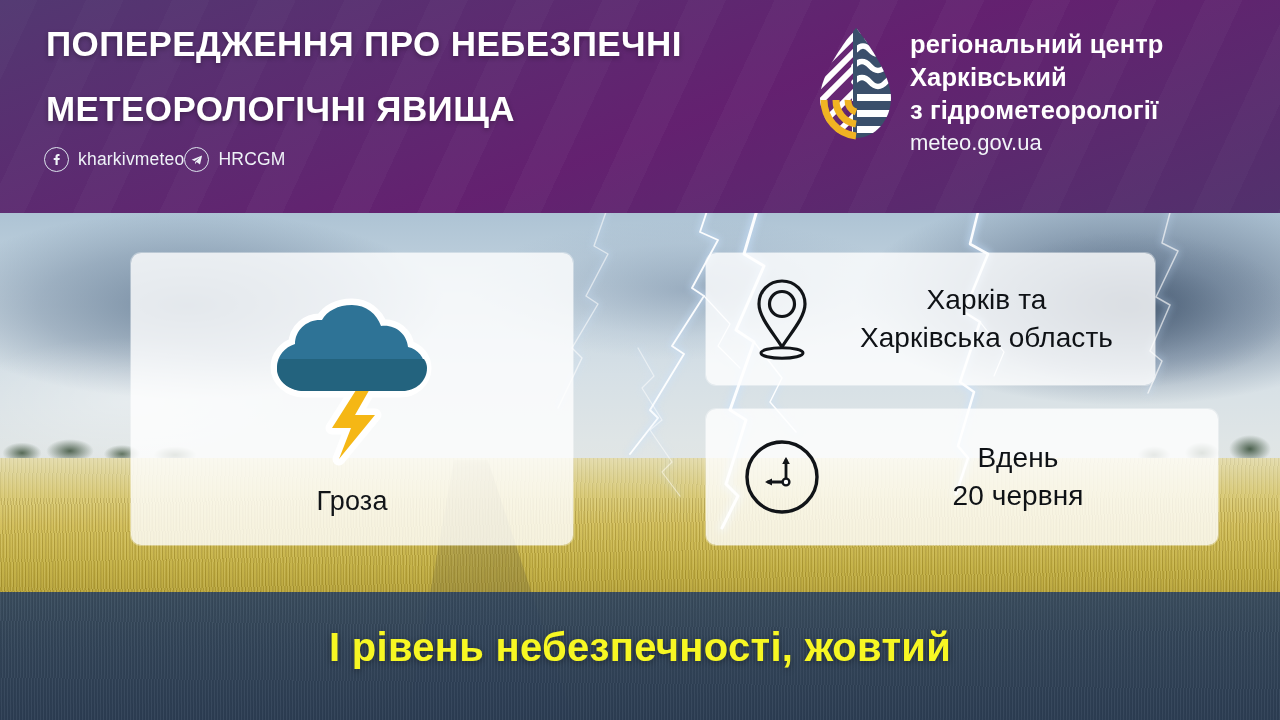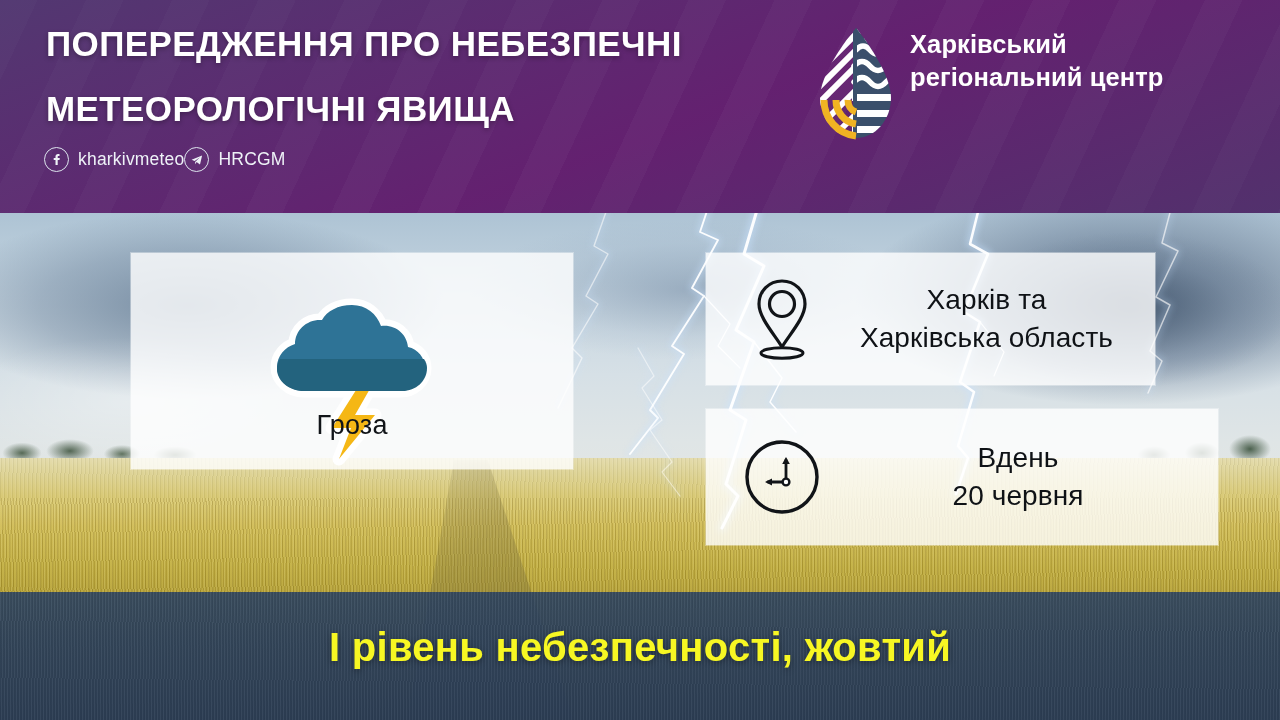--- a/index.html
+++ b/index.html
@@ -196,23 +196,24 @@
     font-weight:normal;
     line-height:1.22;
     margin-top:3px;
   }
 
   
   .card {
     position:absolute;
     background:rgba(255,255,255,.80);
     box-shadow:0 0 0 1px rgba(255,255,255,.35);
+    border-radius:10px;
   }
   #card-event {
-    left:131px; top:253px; width:442px; height:216px;
+    left:131px; top:253px; width:442px; height:292px;
   }
   #card-location {
     left:706px; top:253px; width:449px; height:132px;
   }
   #card-date {
     left:706px; top:409px; width:512px; height:136px;
   }
 
   .event-icon-box {
     position:absolute; left:0; top:28px; width:442px; height:190px;
@@ -402,22 +403,24 @@
           <rect x="41" y="-6" width="4" height="130" fill="#3a4f6b"></rect>
         </g>
 
         <g fill="none" stroke="#f0b323" stroke-linecap="butt">
           <path d="M44 110 A36 36 0 0 1 12 74" stroke-width="7"></path>
           <path d="M44 98 A24 24 0 0 1 24 74" stroke-width="7"></path>
           <path d="M44 86 A12 12 0 0 1 36 74" stroke-width="7"></path>
         </g>
       </svg>
       <div class="logo-text">
+        <span class="logo-line">регіональний центр</span>
         <span class="logo-line">Харківський</span>
-        <span class="logo-line">регіональний центр</span>
+        <span class="logo-line">з гідрометеорології</span>
+        <span class="logo-url">meteo.gov.ua</span>
       </div>
     </div>
   </div>
 
   <div class="card" id="card-event">
     <div class="event-icon-box">
       <svg width="186" height="186" viewBox="0 0 186 186">
 
         <g stroke="#ffffff" stroke-width="13" stroke-linejoin="round" stroke-linecap="round" fill="#ffffff">
           <path d="M93 22 c14 0 25 9 29 21 c14 -2 26 8 27 21 c10 2 17 11 17 21 c0 13 -11 23 -25 23 H45 c-15 0 -27 -11 -27 -24 c0 -11 8 -20 18 -23 c0 -14 12 -25 27 -24 c5 -9 16 -15 30 -15 Z"></path>

